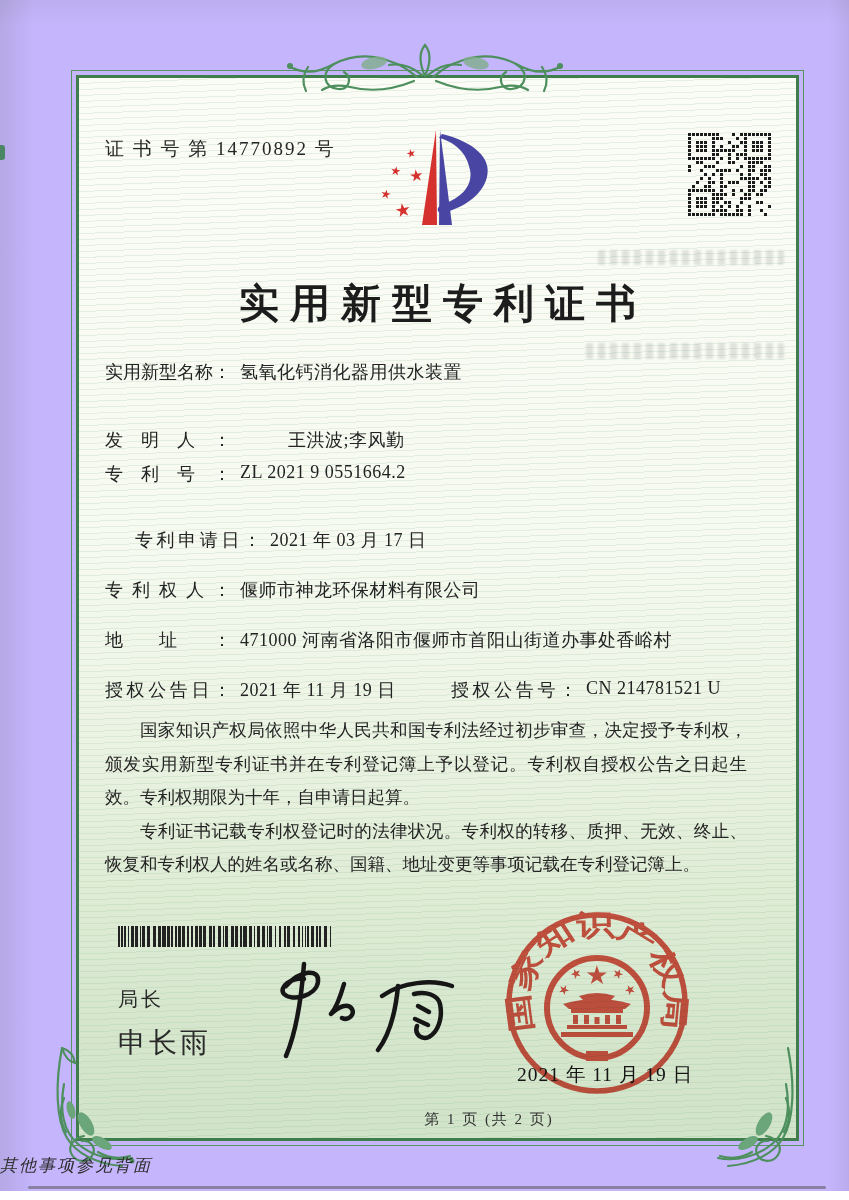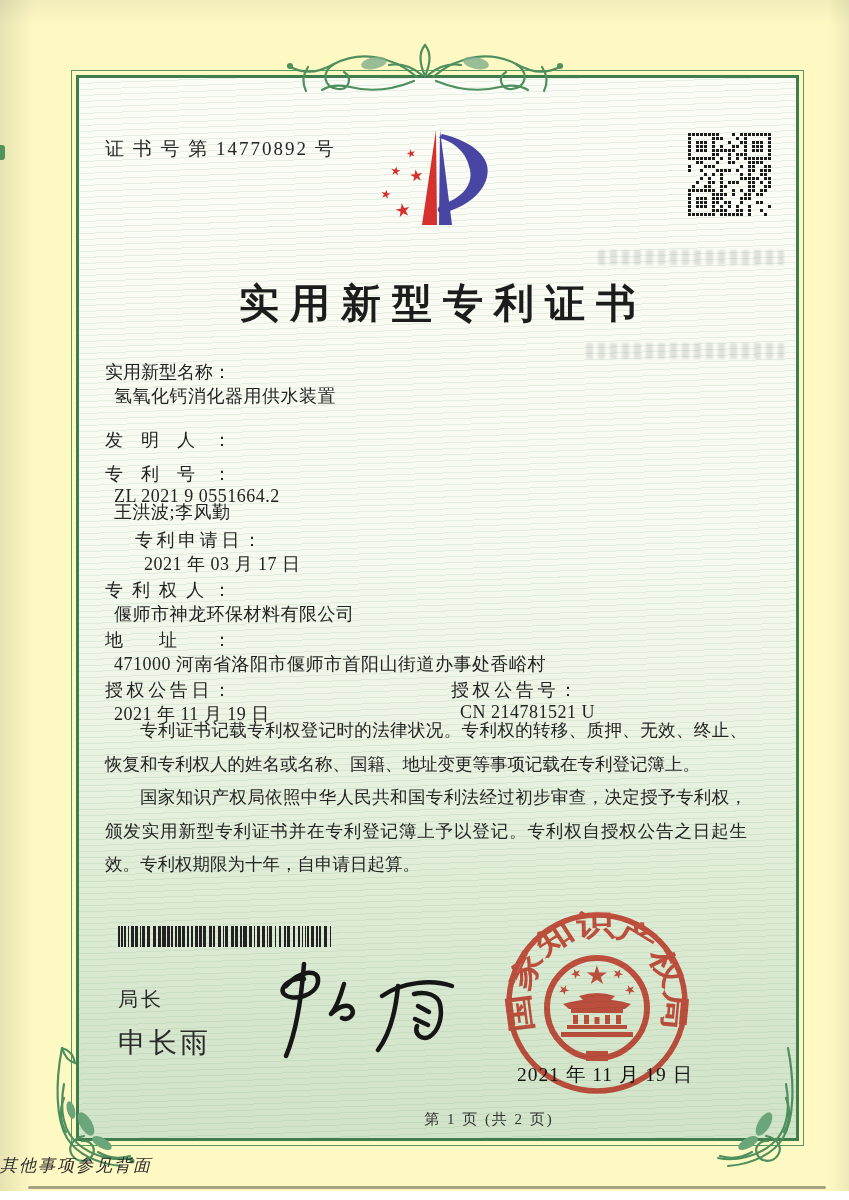--- a/index.html
+++ b/index.html
@@ -1,18 +1,18 @@
 <!DOCTYPE html>
 <html><head>
 <meta charset="utf-8">
 <style>
   html,body{margin:0;padding:0;background:#ffffff;}
   body{width:849px;height:1200px;position:relative;overflow:hidden;
        font-family:"Liberation Serif","DejaVu Serif",serif;color:#222;}
-  .page{position:absolute;inset:0;background:#fef9c3;}
+  .page{position:absolute;inset:0;background:#c4b5fd;}
   
   .edge-left{position:absolute;left:0;top:0;width:34px;height:1200px;
     background:linear-gradient(90deg,rgba(88,88,78,.14),rgba(0,0,0,0));}
   .edge-right{position:absolute;right:0;top:0;width:20px;height:1200px;
     background:linear-gradient(270deg,rgba(88,88,78,.10),rgba(0,0,0,0));}
   .edge-top{position:absolute;left:0;top:0;width:849px;height:26px;
     background:linear-gradient(180deg,rgba(88,88,78,.08),rgba(0,0,0,0));}
   .scan-line{position:absolute;left:28px;top:1186px;width:798px;height:3px;
     background:#4e4e46;opacity:.5;border-radius:2px;}
   .bottom-white{position:absolute;left:0;top:1191px;width:849px;height:9px;background:#fff;}
@@ -35,21 +35,21 @@
   
   .cert-no{position:absolute;left:105px;top:136px;font-size:19px;letter-spacing:2px;color:#262626;}
   .logo{position:absolute;left:360px;top:120px;}
   .qr{position:absolute;left:687px;top:132px;}
   .ghost{position:absolute;opacity:.18;filter:blur(1.3px);border-radius:2px;
     background:repeating-linear-gradient(90deg,rgba(100,100,108,.9) 0 7px,transparent 7px 12px);}
   .ghost1{left:598px;top:250px;width:186px;height:15px;}
   .ghost2{left:586px;top:343px;width:198px;height:16px;}
   .title{position:absolute;left:71px;top:256px;width:733px;text-align:center;
     font-size:40px;font-weight:700;letter-spacing:11px;text-indent:11px;color:#1c1c1c;margin-top:20px;}
-  .frow{position:absolute;left:105px;display:flex;font-size:18px;color:#232323;flex-direction:column;}
+  .frow{position:absolute;left:105px;display:flex;font-size:18px;color:#232323;}
   .frow .lbl{width:126px;text-align:justify;text-align-last:justify;flex:0 0 auto;}
   .frow .val{margin-left:9px;letter-spacing:.5px;white-space:nowrap;}
   .r1{top:360px;} .r2{top:428px;gap:48px;} .r3{top:462px;} .r4{top:528px;margin-left:30px;}
   .r5{top:578px;} .r6{top:628px;} .r7{top:678px;} .r7b{left:451px;top:678px;}
   .paras{position:absolute;left:105px;top:714px;width:642px;font-size:17.5px;
     line-height:33.5px;text-align:justify;color:#242424;}
   .paras p{margin:0;text-indent:2em;}
   .barcode{position:absolute;left:118px;top:926px;}
   .commissioner-title{position:absolute;left:118px;top:986px;font-size:20px;letter-spacing:3px;
     font-family:"Liberation Sans","DejaVu Sans",sans-serif;color:#2a2a2a;}
@@ -405,22 +405,22 @@
   <div class="frow r7">
     <span class="lbl">授权公告日：</span>
     <span class="val">2021 年 11 月 19 日</span>
   </div>
   <div class="frow r7b">
     <span class="lbl">授权公告号：</span>
     <span class="val">CN 214781521 U</span>
   </div>
 
   <div class="paras">
+    <p>国家知识产权局依照中华人民共和国专利法经过初步审查，决定授予专利权，颁发实用新型专利证书并在专利登记簿上予以登记。专利权自授权公告之日起生效。专利权期限为十年，自申请日起算。</p>
     <p>专利证书记载专利权登记时的法律状况。专利权的转移、质押、无效、终止、恢复和专利权人的姓名或名称、国籍、地址变更等事项记载在专利登记簿上。</p>
-    <p>国家知识产权局依照中华人民共和国专利法经过初步审查，决定授予专利权，颁发实用新型专利证书并在专利登记簿上予以登记。专利权自授权公告之日起生效。专利权期限为十年，自申请日起算。</p>
   </div>
 
   <svg class="barcode" id="barcode-svg" width="218" height="21" viewBox="0 0 218 21" shape-rendering="crispEdges">
       <rect x="0" y="0" width="1.8" height="21" fill="#222"></rect>
       <rect x="2.7" y="0" width="2.6" height="21" fill="#222"></rect>
       <rect x="6.2" y="0" width="1.8" height="21" fill="#222"></rect>
       <rect x="9.8" y="0" width="1.2" height="21" fill="#222"></rect>
       <rect x="12.8" y="0" width="3.4" height="21" fill="#222"></rect>
       <rect x="17.1" y="0" width="2.6" height="21" fill="#222"></rect>
       <rect x="21.5" y="0" width="1.8" height="21" fill="#222"></rect>

